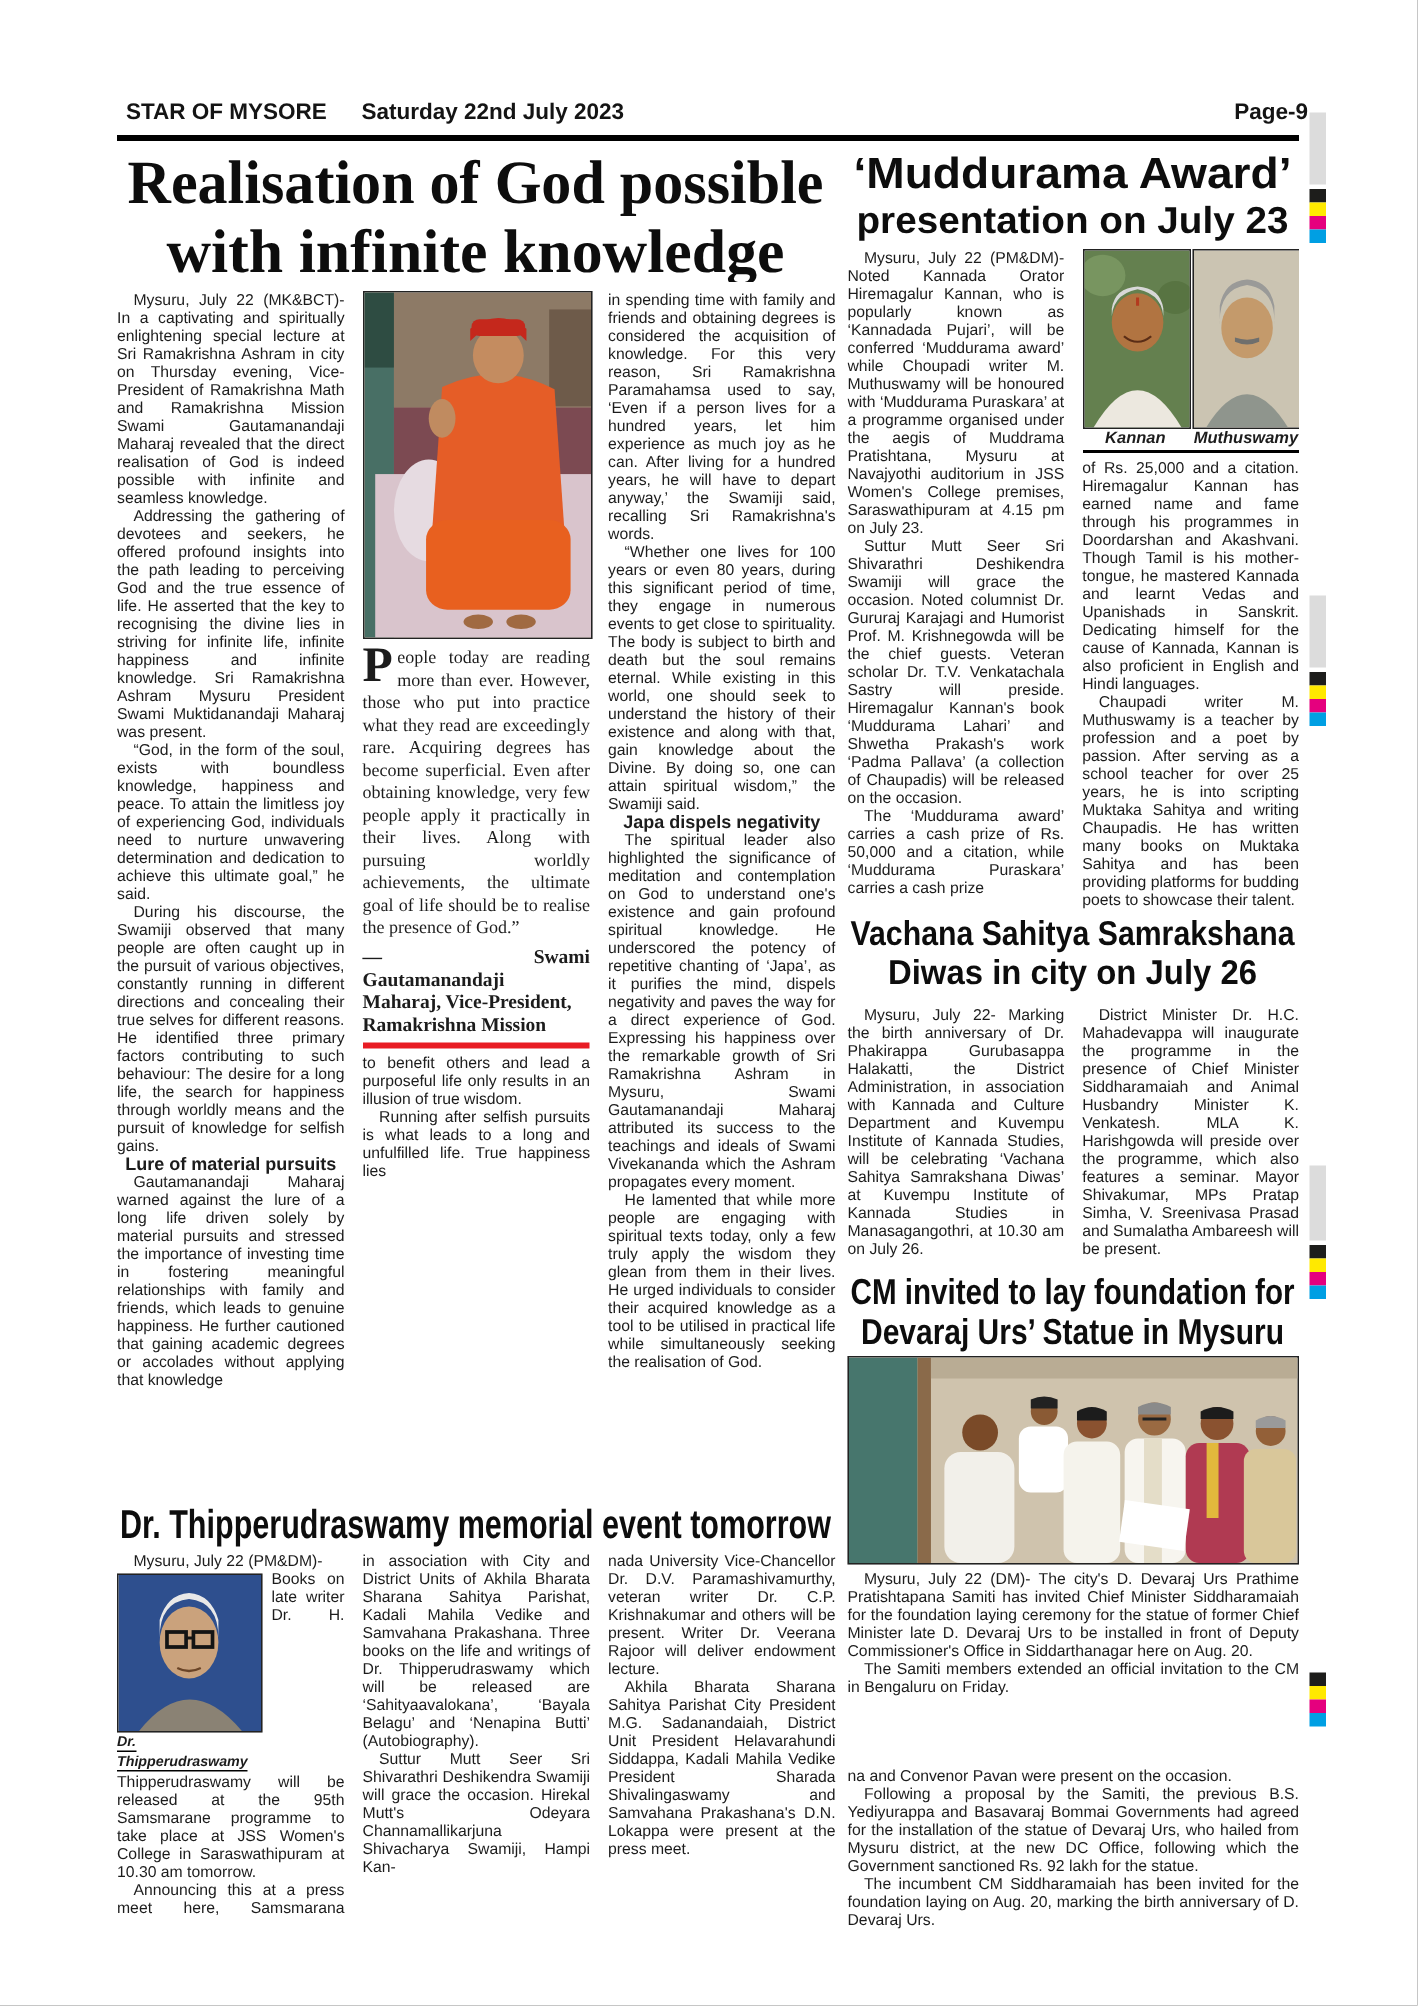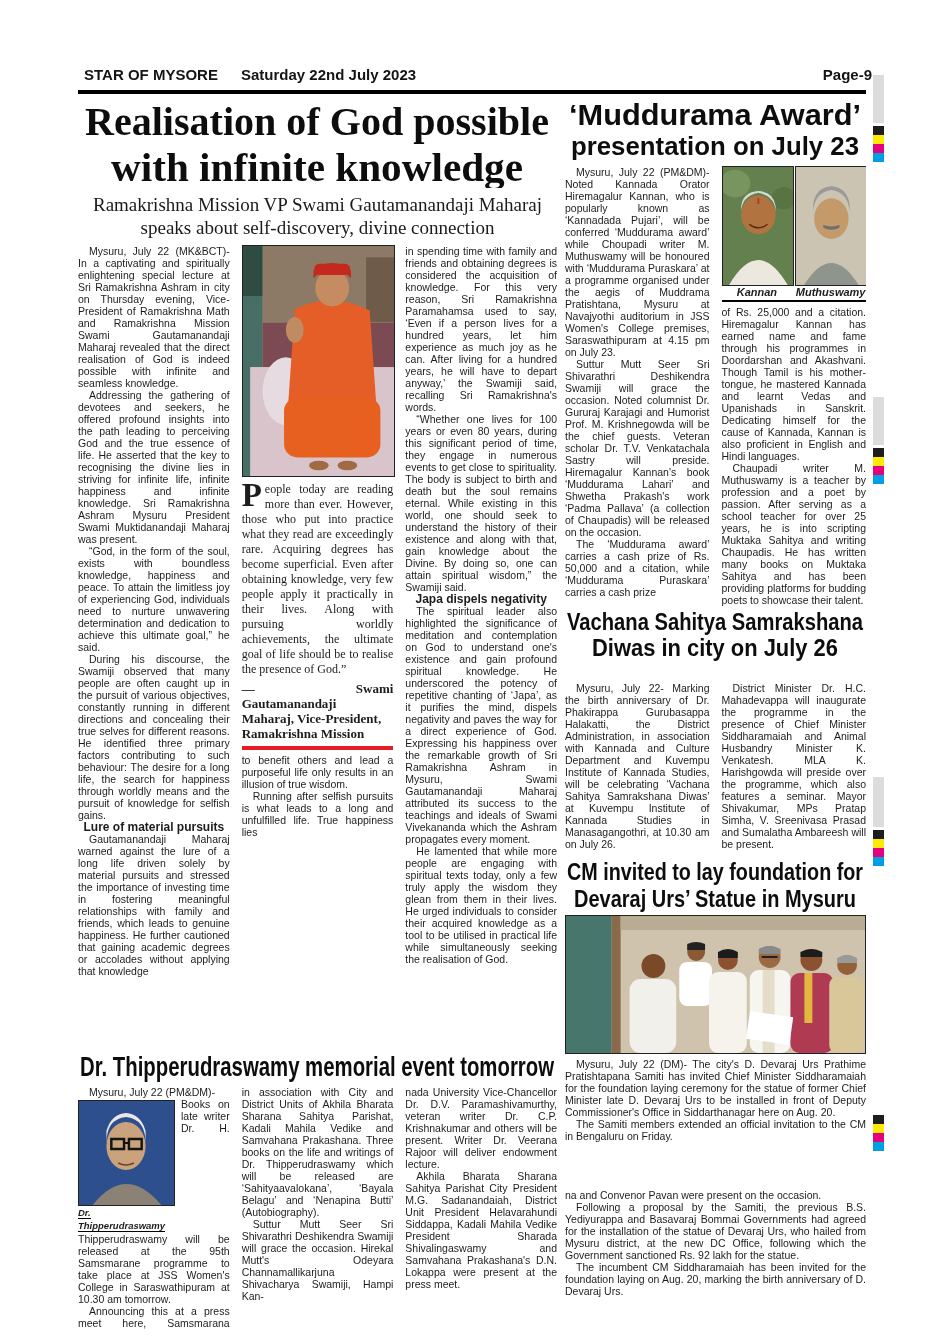--- a/index.html
+++ b/index.html
@@ -20,21 +20,21 @@
   .deck{font-family:"Liberation Serif",serif;font-size:19px;line-height:23px;text-align:center;margin-top:5px;color:#1a1a1a;}
   
   .cols{display:flex;gap:12px;}
   .col{flex:1;min-width:0;text-align:justify;font-size:10.5px;line-height:12px;color:#1c1c1c;}
   .col p{margin:0;text-indent:11px;}
   .col p.noind{text-indent:0;}
   .subhead{font-weight:bold;text-align:center;margin:0;font-size:12px;}
   .main-cols{height:800px;overflow:hidden;margin-top:6px;}
   .bottom-cols{height:244px;overflow:hidden;margin-top:3px;}
   .mud-cols{height:440px;overflow:hidden;margin-top:4px;}
-  .vac-cols{height:172px;overflow:hidden;margin-top:20px;}
+  .vac-cols{height:172px;overflow:hidden;margin-top:9px;}
   .cm-cols{height:250px;overflow:hidden;margin-top:4px;flex-direction:column;}
   figure{margin:0;}
   .photo{display:block;border:1px solid #222;background:#ccc;}
   
   .pullquote{font-family:"Liberation Serif",serif;font-size:12px;line-height:15px;text-align:justify;margin-top:5px;}
   .dropcap{float:left;font-family:"Liberation Serif",serif;font-weight:bold;font-size:33px;line-height:27px;padding-right:3px;}
   .attrib{font-family:"Liberation Serif",serif;font-weight:bold;font-size:13px;line-height:15px;margin-top:4px;}
   .redrule{height:4px;margin:5px 0 4px 0;}
   
   .twin{display:flex;gap:3px;}
@@ -59,24 +59,20 @@
     <span class="pageno">Page-9</span>
   </div>
   <div class="masthead-rule"></div>
 
   <section class="left-sec">
 
     <svg class="hl" width="479" height="90">
       <text class="serif" x="239" y="37" text-anchor="middle" font-size="41" textLength="464" lengthAdjust="spacingAndGlyphs" fill="#d31420">Realisation of God possible</text>
       <text class="serif" x="239" y="83" text-anchor="middle" font-size="41" textLength="412" lengthAdjust="spacingAndGlyphs" fill="#d31420">with infinite knowledge</text>
     </svg>
-    <div class="deck">
-      <div>Ramakrishna Mission VP Swami Gautamanandaji Maharaj</div>
-      <div>speaks about self-discovery, divine connection</div>
-    </div>
 
     <div class="cols main-cols">
 
       <div class="col">
         <p>Mysuru, July 22 (MK&amp;BCT)- In a captivating and spiritually enlightening special lecture at Sri Ramakrishna Ashram in city on Thursday evening, Vice-President of Ramakrishna Math and Ramakrishna Mission Swami Gautamanandaji Maharaj revealed that the direct realisation of God is indeed possible with infinite and seamless knowledge.</p>
         <p>Addressing the gathering of devotees and seekers, he offered profound insights into the path leading to perceiving God and the true essence of life. He asserted that the key to recognising the divine lies in striving for infinite life, infinite happiness and infinite knowledge. Sri Ramakrishna Ashram Mysuru President Swami Muktidanandaji Maharaj was present.</p>
         <p>“God, in the form of the soul, exists with boundless knowledge, happiness and peace. To attain the limitless joy of experiencing God, individuals need to nurture unwavering determination and dedication to achieve this ultimate goal,” he said.</p>
         <p>During his discourse, the Swamiji observed that many people are often caught up in the pursuit of various objectives, constantly running in different directions and concealing their true selves for different reasons. He identified three primary factors contributing to such behaviour: The desire for a long life, the search for happiness through worldly means and the pursuit of knowledge for selfish gains.</p>
         <div class="subhead">Lure of material pursuits</div>
         <p>Gautamanandaji Maharaj warned against the lure of a long life driven solely by material pursuits and stressed the importance of investing time in fostering meaningful relationships with family and friends, which leads to genuine happiness. He further cautioned that gaining academic degrees or accolades without applying that knowledge</p>

